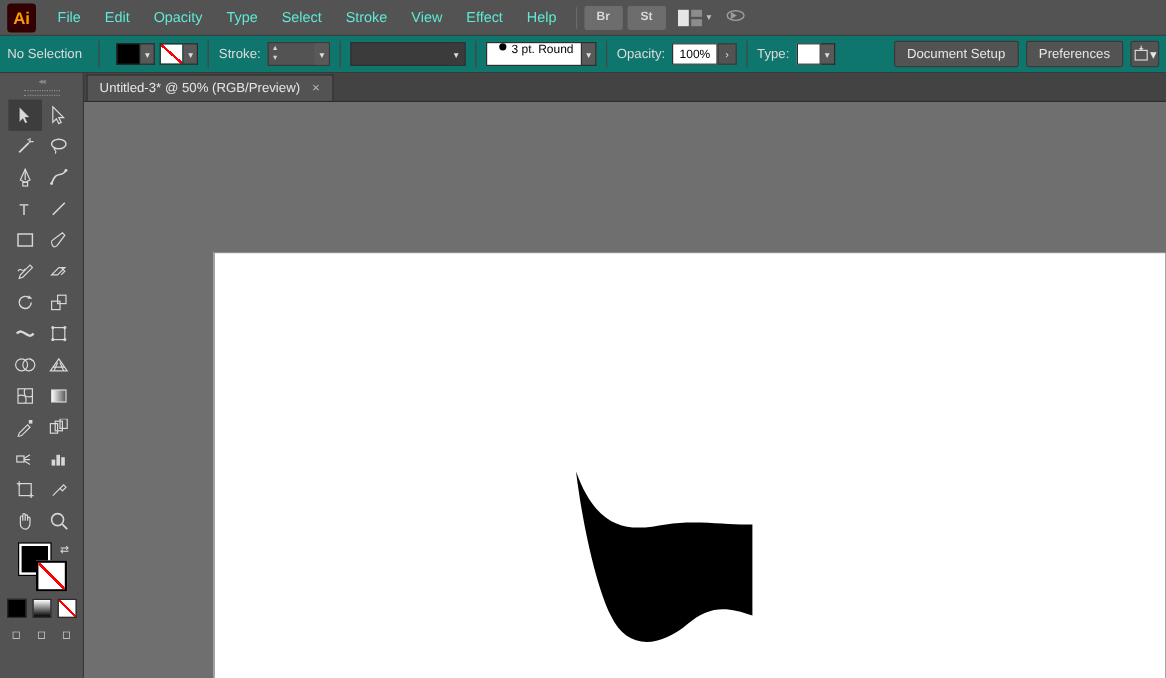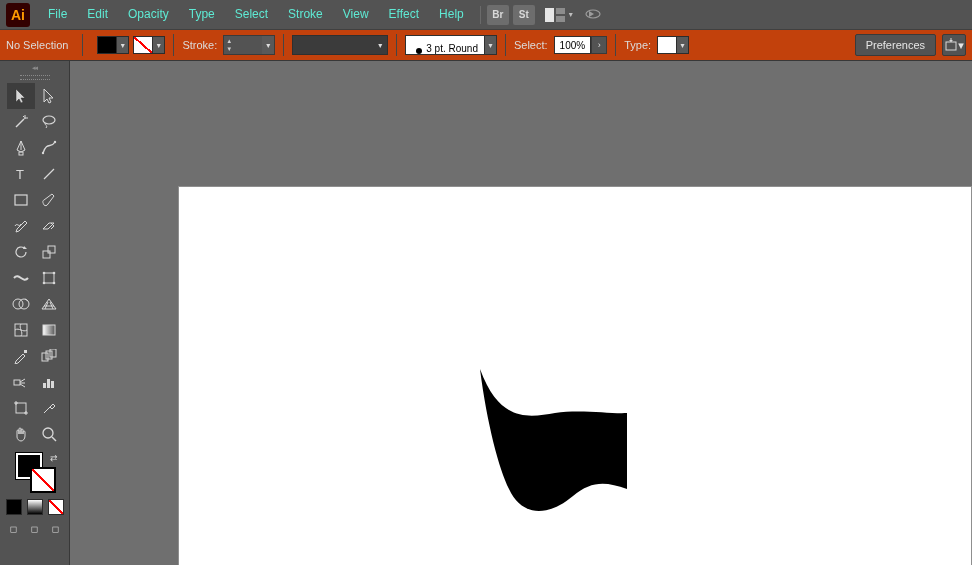--- a/index.html
+++ b/index.html
@@ -2,42 +2,42 @@
 <html><head>
 <meta charset="utf-8">
 <style>
   * { box-sizing: border-box; margin: 0; padding: 0; font-family: "Segoe UI", Tahoma, sans-serif; }
   body { width: 972px; height: 565px; background: #535353; color: #e6e6e6; font-size: 11px; overflow: hidden; }
   
   .menubar { height: 29px; background: #535353; display: flex; align-items: center; padding: 0 6px; }
   .menubar .logo { width:24px; height:24px; background:#330000; color:#ff9a00; font-weight:700; font-size:14px; display:flex; align-items:center; justify-content:center; border-radius:3px; margin-right:8px;}
   .menubar .menu-item { padding: 0 10px; height:29px; line-height:29px; color:#5eead4; cursor:default; font-size:12px;}
   .menubar .sep { width:1px; height:18px; background:#6a6a6a; margin:0 6px;}
-  .menubar .ws-btn { width:22px; height:20px; background:#6d6d6d; color:#d8d8d8; display:flex; align-items:center; justify-content:center; font-size:10px; font-weight:700; margin-right:4px; border-radius:2px;}
+  .menubar .ws-btn { width:32px; height:20px; background:#6d6d6d; color:#d8d8d8; display:flex; align-items:center; justify-content:center; font-size:10px; font-weight:700; margin-right:4px; border-radius:2px;}
   .menubar .arrange-icon { margin-left:6px; display:flex; align-items:center;}
   .menubar .arrange-icon svg{display:block;}
   .menubar .caret { margin-left:4px; font-size:8px; color:#bfbfbf;}
   .menubar .sync-icon { margin-left:10px; color:#9c9c9c; }
   
-  .controlbar { height:32px; background:#c2410c; border-top:1px solid #404040; border-bottom:1px solid #383838; display:flex; align-items:center; padding:0 6px; font-size:11px;}
+  .controlbar { height:32px; background:#0f766e; border-top:1px solid #404040; border-bottom:1px solid #383838; display:flex; align-items:center; padding:0 6px; font-size:11px;}
   .ctrl-label{color:#dcdcdc; margin-right:6px;}
   .swatch-group{display:flex; align-items:center; margin-left:6px;}
   .swatch{width:20px; height:18px; border:1px solid #2c2c2c; display:inline-block;}
   .swatch.fill{background:#000;}
   .swatch.none{background:linear-gradient(to top right, #fff 0%, #fff calc(50% - 1px), #ff0000 calc(50% - 1px), #ff0000 calc(50% + 1px), #fff calc(50% + 1px), #fff 100%);}
   .dd{width:12px; height:18px; background:#595959; color:#ddd; display:flex; align-items:center; justify-content:center; font-size:8px; border:1px solid #2c2c2c; border-left:none;}
   .divider{width:1px; height:22px; background:#454545; margin:0 8px;}
   .field{background:#535353; border:1px solid #3a3a3a; height:20px; display:flex; align-items:center;}
   .field input{background:transparent; border:none; color:#e6e6e6; width:26px; font-size:11px; text-align:center; outline:none;}
   .spin{display:flex; flex-direction:column; margin-right:2px;}
   .spin span{height:8px; width:10px; font-size:7px; line-height:8px; text-align:center; color:#cfcfcf;}
   .widefield{background:#3b3b3b; border:1px solid #2f2f2f; height:20px; width:96px; display:flex; align-items:center;}
   .widefield .dd{background:#3b3b3b; border:none; width:14px;}
   .profile-dot{width:6px;height:6px;border-radius:50%;background:#000;display:inline-block;margin:0 4px;}
-  .profile{background:#ffffff; color:#000; height:20px; padding:0 6px; border:1px solid #2f2f2f; display:flex; align-items:flex-end; font-size:10px;}
+  .profile{background:#ffffff; color:#000; height:20px; padding:0 6px; border:1px solid #2f2f2f; display:flex; align-items:flex-start; font-size:10px;}
   .op-val{background:#fff; color:#000; font-size:10px; padding:0 5px; height:18px; line-height:18px; border:1px solid #2f2f2f;}
   .step{width:16px; height:18px; background:#535353; display:flex; align-items:center; justify-content:center; font-size:9px; color:#ddd; border:1px solid #3a3a3a;}
   .style-swatch{width:20px;height:18px;background:#fff;border:1px solid #2c2c2c;display:inline-block;}
   .push{flex:1;}
   .btn{background:#535353; border:1px solid #3a3a3a; height:22px; padding:0 10px; color:#e6e6e6; font-size:11px; display:flex; align-items:center; border-radius:2px; margin-left:6px;}
   .icon-btn{width:24px;height:22px;background:#535353;border:1px solid #3a3a3a;display:flex;align-items:center;justify-content:center;margin-left:6px;border-radius:2px;}
   
   .workspace{display:flex; height:calc(565px - 29px - 32px);}
   
   .toolbox{width:70px; background:#535353; border-right:1px solid #383838; display:flex; flex-direction:column; align-items:center;}
@@ -133,30 +133,31 @@
   </div>
 
   <div class="divider"></div>
   <div class="profile">
     <span class="profile-dot"></span>
     <span>3 pt. Round</span>
   </div>
   <span class="dd" style="border:1px solid #2f2f2f;border-left:none;height:20px">▾</span>
 
   <div class="divider"></div>
-  <span class="ctrl-label">Select:</span>
+  <span class="ctrl-label">Opacity:</span>
   <span class="op-val">100%</span>
   <div class="step">›</div>
 
   <div class="divider"></div>
   <span class="ctrl-label">Type:</span>
   <span class="style-swatch"></span>
   <span class="dd" style="height:18px">▾</span>
 
   <div class="push"></div>
+  <div class="btn">Document Setup</div>
   <div class="btn">Preferences</div>
   <div class="icon-btn">
     <svg width="14" height="14">
         <rect x="2" y="4" width="10" height="8" fill="none" stroke="#d8d8d8"></rect>
         <line x1="7" y1="0" x2="7" y2="4" stroke="#d8d8d8"></line>
         <polygon points="5,2 9,2 7,4" fill="#d8d8d8"></polygon>
       </svg>
     <span class="caret">▾</span>
   </div>
 </div>
@@ -360,20 +361,26 @@
       <span class="mini none"></span>
     </div>
     <div class="mode-row">
       <span class="mini">◻</span>
       <span class="mini">◻</span>
       <span class="mini">◻</span>
     </div>
   </div>
 
   <div class="docarea">
+    <div class="tabbar">
+      <div class="tab">
+        <span>Untitled-3* @ 50% (RGB/Preview)</span>
+        <span class="close">×</span>
+      </div>
+    </div>
     <div class="canvas-wrapper">
       <div class="artboard"></div>
       <svg class="shape" viewBox="0 0 156 150">
         <path d="M5 0 C 25 55, 55 48, 80 44 C 105 40, 135 45, 152 44 L152 120 C 130 112, 116 112, 98 127 C 73 148, 47 148, 34 120 C 24 100, 12 55, 5 0 Z" fill="#000"></path>
       </svg>
     </div>
   </div>
 </div>
 
 </body></html>

